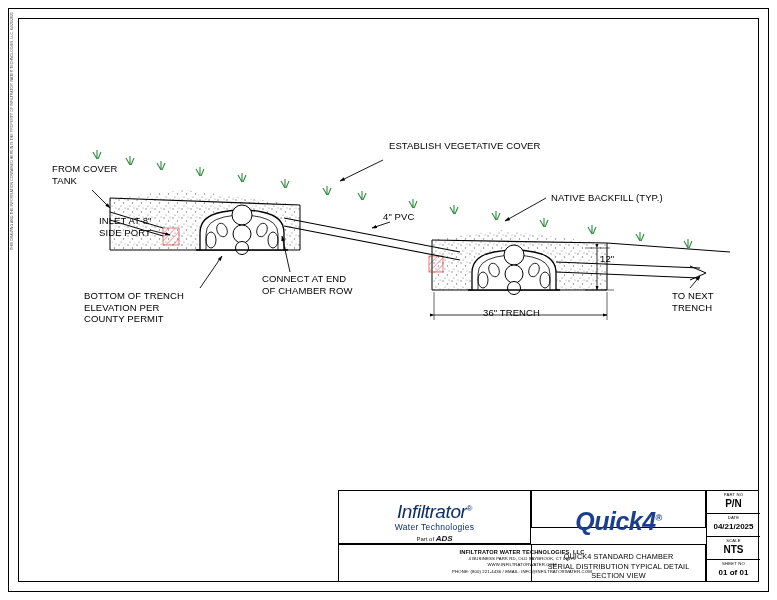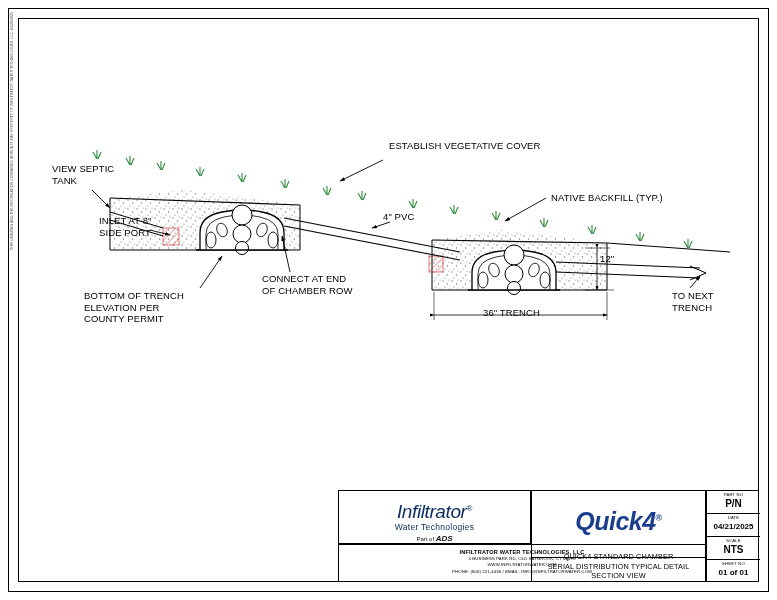--- a/index.html
+++ b/index.html
@@ -6,21 +6,21 @@
   body{width:777px;height:600px;overflow:hidden;font-family:"Liberation Sans",sans-serif;}
   #sheet{position:relative;width:777px;height:600px;background:#ffffff;}
   .frame-outer{position:absolute;left:8px;top:8px;width:761px;height:584px;border:1.5px solid #000;box-sizing:border-box;}
   .frame-inner{position:absolute;left:18px;top:18px;width:741px;height:564px;border:1px solid #000;box-sizing:border-box;}
   .lbl{position:absolute;font-size:9.5px;line-height:11.5px;color:#000;white-space:pre;letter-spacing:.1px;}
   svg.art{position:absolute;left:0;top:0;width:777px;height:600px;pointer-events:none;}
   
   .tb{position:absolute;border:1px solid #000;box-sizing:border-box;}
   #tb-main{left:338px;top:490px;width:421px;height:92px;}
   #tb-logo{left:338px;top:490px;width:193px;height:54px;}
-  #tb-desc{left:531px;top:490px;width:175px;height:68px;}
+  #tb-desc{left:531px;top:490px;width:175px;height:38px;}
   #tb-addr{left:338px;top:544px;width:368px;height:38px;}
   #tb-descr2{left:531px;top:544px;width:175px;height:38px;}
   #tb-right{left:706px;top:490px;width:53px;height:92px;}
   .rcell{position:absolute;left:0;width:53px;box-sizing:border-box;border-bottom:1px solid #000;}
   .rcell .k{font-size:4.2px;text-align:center;line-height:6px;padding-top:1px;letter-spacing:.2px;}
   .rcell .v{font-size:10px;text-align:center;line-height:11px;font-weight:bold;}
   .rcell .v.sm{font-size:8px;}
   .addr-lines{font-size:4.3px;line-height:6.4px;text-align:center;padding-top:3px;letter-spacing:.1px;}
   .addr-lines .big{font-size:5.6px;font-weight:bold;line-height:8px;letter-spacing:.2px;}
   .desc-txt{font-size:7.3px;line-height:9.6px;text-align:center;padding-top:7px;letter-spacing:.1px;}
@@ -158,21 +158,21 @@
     <path d="M585,248 L610,248" stroke="#000" stroke-width="0.6"></path>
     <path d="M585,290 L614,290" stroke="#000" stroke-width="0.6"></path>
 
     <path d="M434,315 L607,315" stroke="#000" stroke-width="0.8" marker-start="url(#arrS)" marker-end="url(#arrS)"></path>
     <path d="M434,292 L434,320" stroke="#000" stroke-width="0.6"></path>
     <path d="M607,292 L607,320" stroke="#000" stroke-width="0.6"></path>
 
     <path d="M690,288 L700,276" stroke="#000" stroke-width="0.9" fill="none" marker-end="url(#arrS)"></path>
   </svg>
 
-  <div class="lbl" style="left:52px;top:163px;">VIEW SEPTIC
+  <div class="lbl" style="left:52px;top:163px;">FROM COVER
 TANK</div>
   <div class="lbl" style="left:99px;top:215px;">INLET AT 8"
 SIDE PORT</div>
   <div class="lbl" style="left:84px;top:290px;">BOTTOM OF TRENCH
 ELEVATION PER
 COUNTY PERMIT</div>
   <div class="lbl" style="left:262px;top:273px;">CONNECT AT END
 OF CHAMBER ROW</div>
   <div class="lbl" style="left:389px;top:140px;">ESTABLISH VEGETATIVE COVER</div>
   <div class="lbl" style="left:551px;top:192px;">NATIVE BACKFILL (TYP.)</div>

